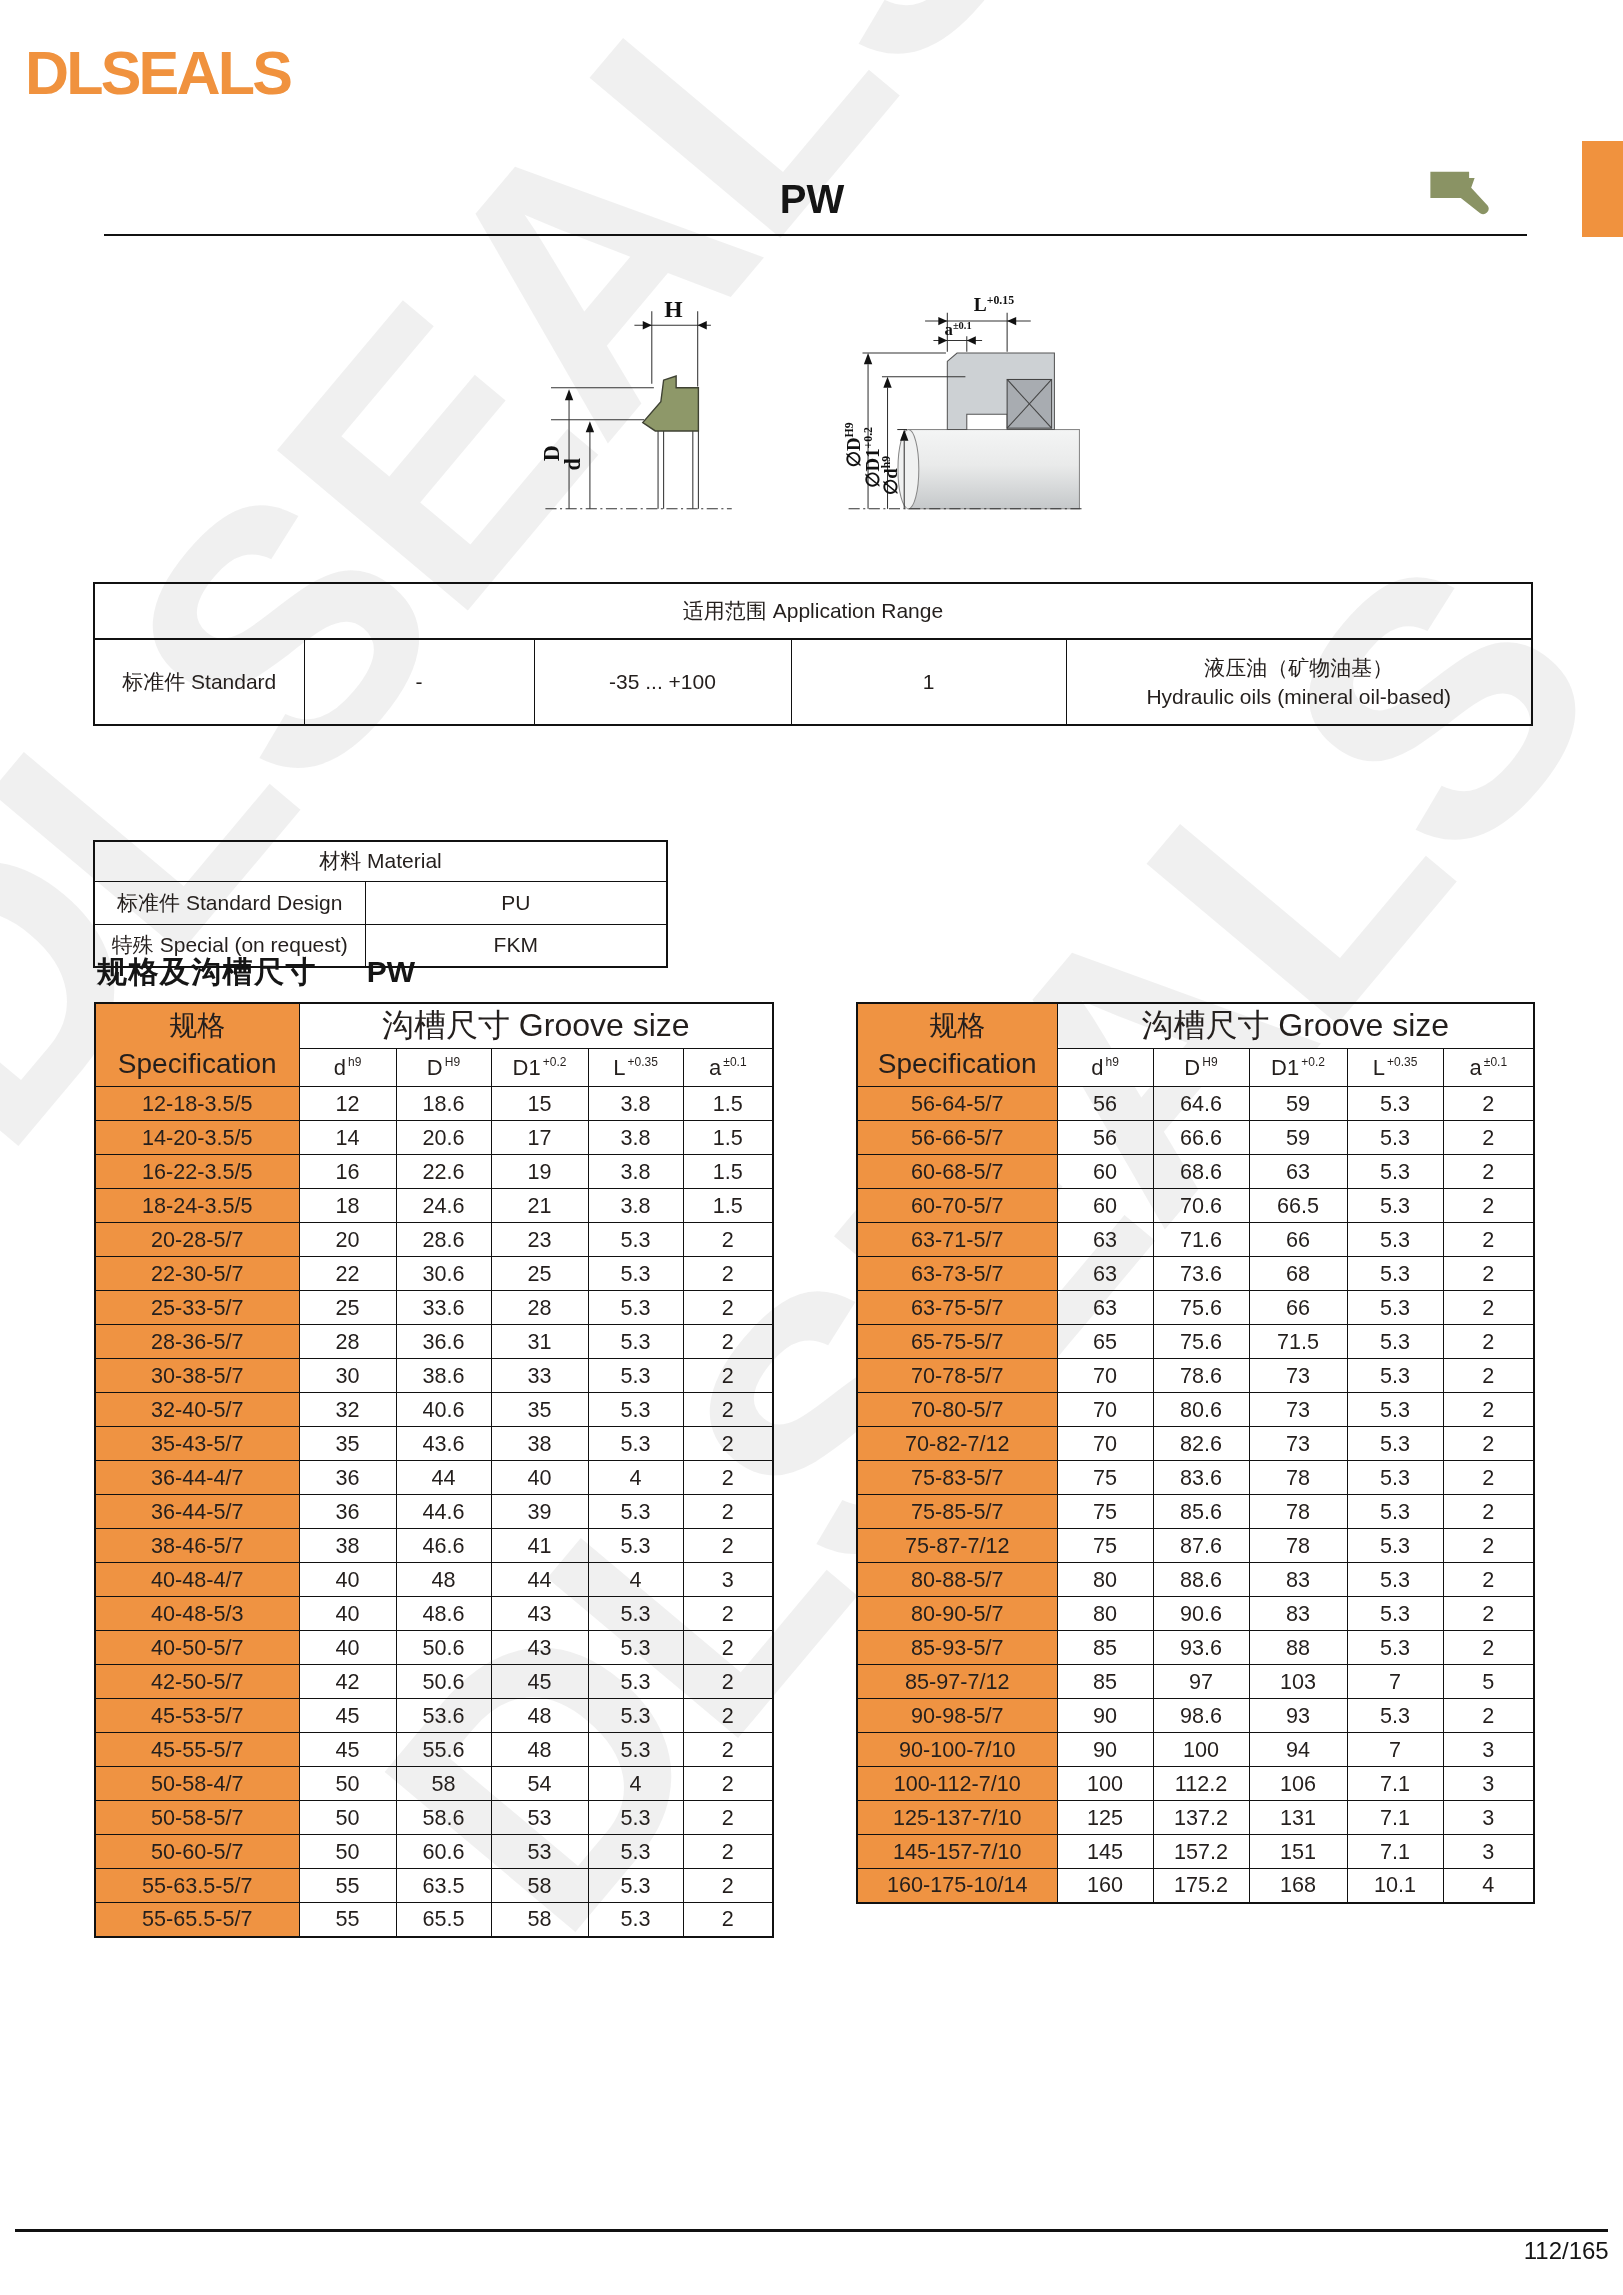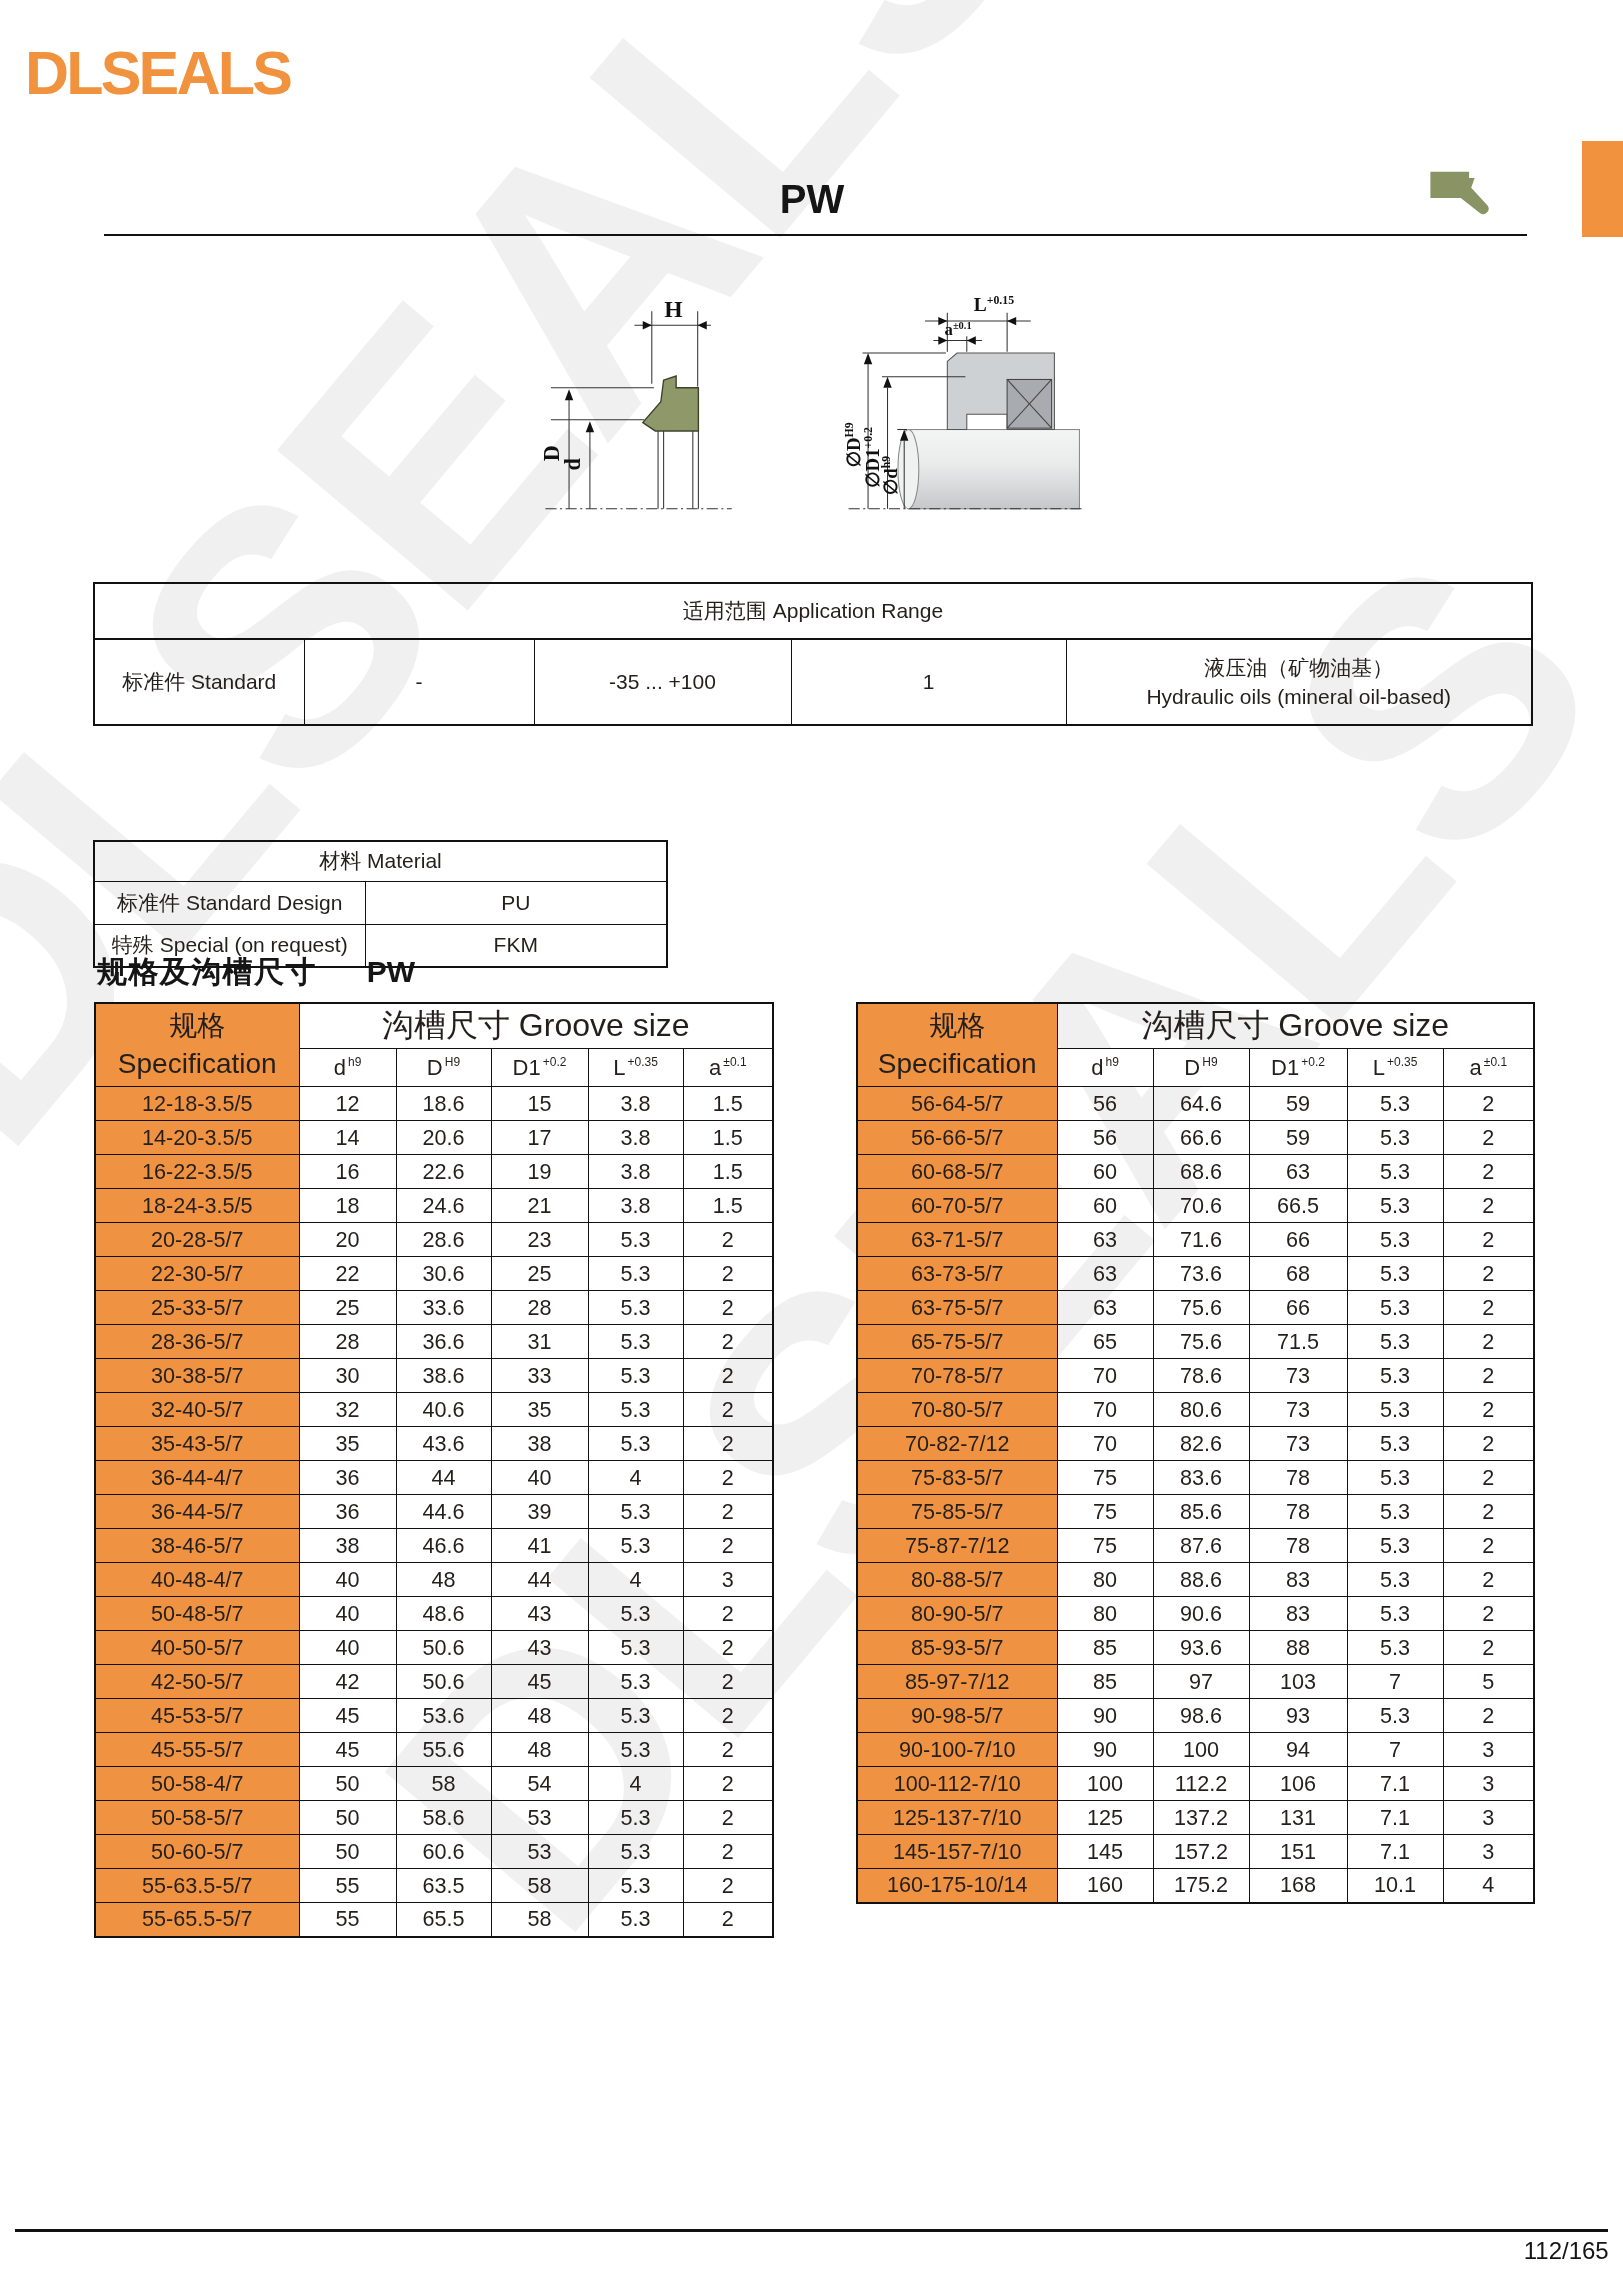--- a/index.html
+++ b/index.html
@@ -330,21 +330,21 @@
         </tr>
         <tr>
           <td class="spec-col">40-48-4/7</td>
           <td>40</td>
           <td>48</td>
           <td>44</td>
           <td>4</td>
           <td>3</td>
         </tr>
         <tr>
-          <td class="spec-col">50-48-5/7</td>
+          <td class="spec-col">40-48-5/3</td>
           <td>40</td>
           <td>48.6</td>
           <td>43</td>
           <td>5.3</td>
           <td>2</td>
         </tr>
         <tr>
           <td class="spec-col">40-50-5/7</td>
           <td>40</td>
           <td>50.6</td>

